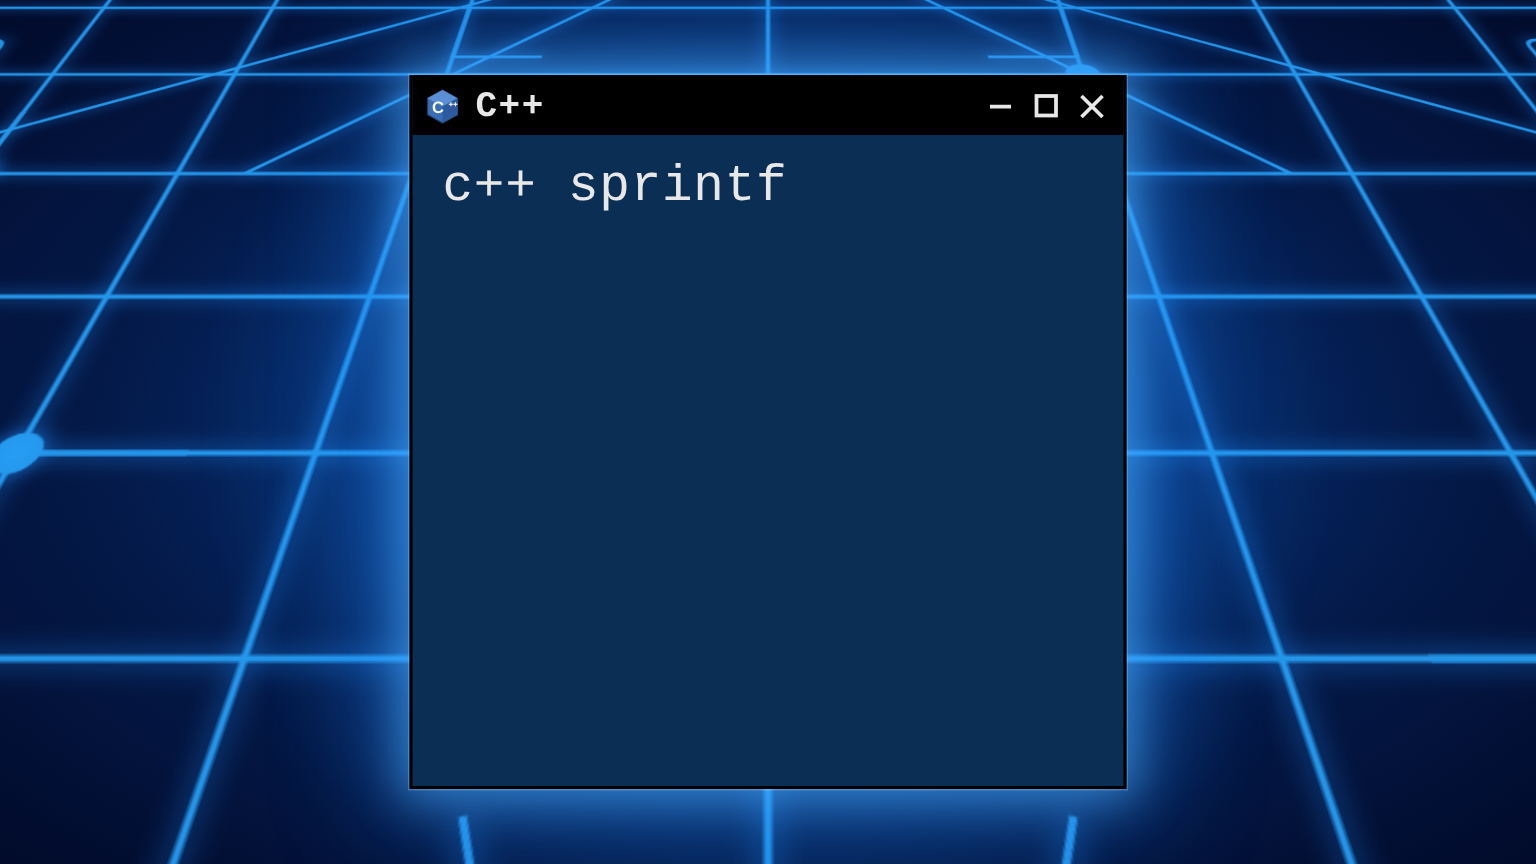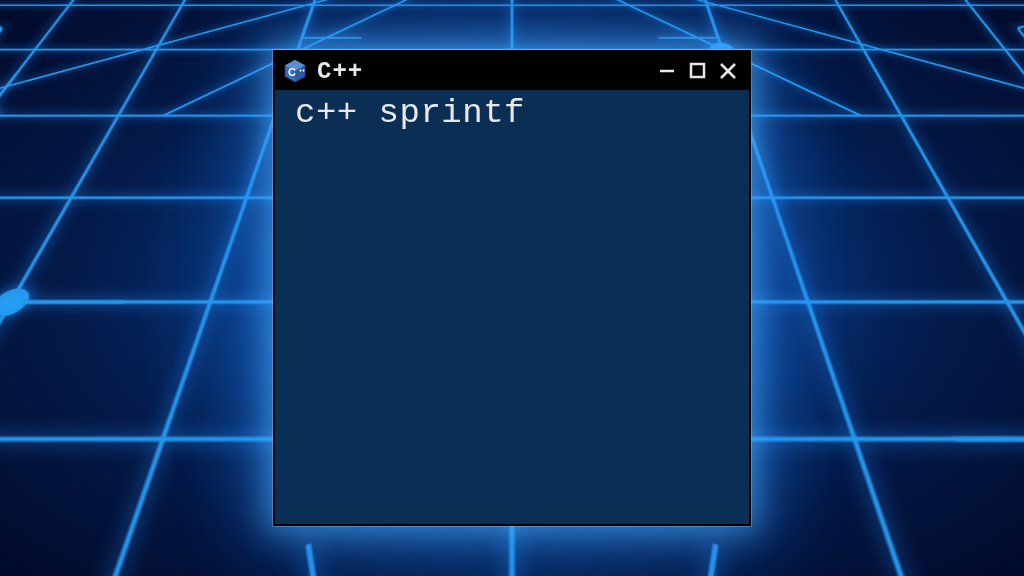--- a/index.html
+++ b/index.html
@@ -86,21 +86,21 @@
       width: 22px;
       height: 22px;
       display: flex;
       align-items: center;
       justify-content: center;
       cursor: pointer;
     }
     .ctrl svg { display: block; }
 
     .content {
-      padding: 4px 20px;
+      padding: 16px 20px;
     }
     .content-text {
       color: #e8e8e8;
       font-family: "Consolas", "Courier New", monospace;
       font-size: 34px;
       letter-spacing: 0.5px;
       white-space: pre;
     }
   </style>
 </head>

